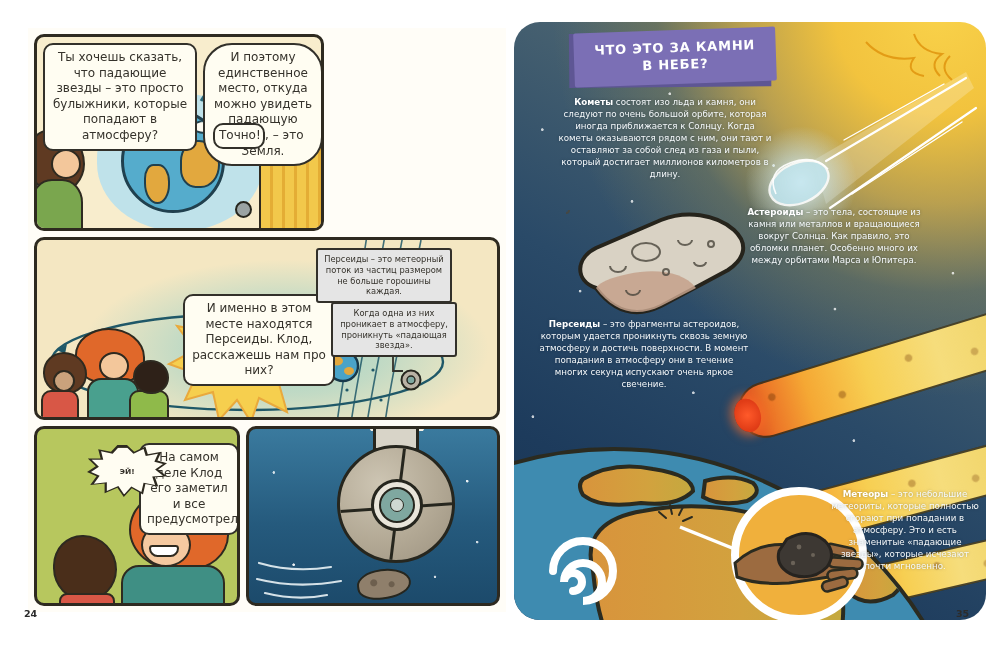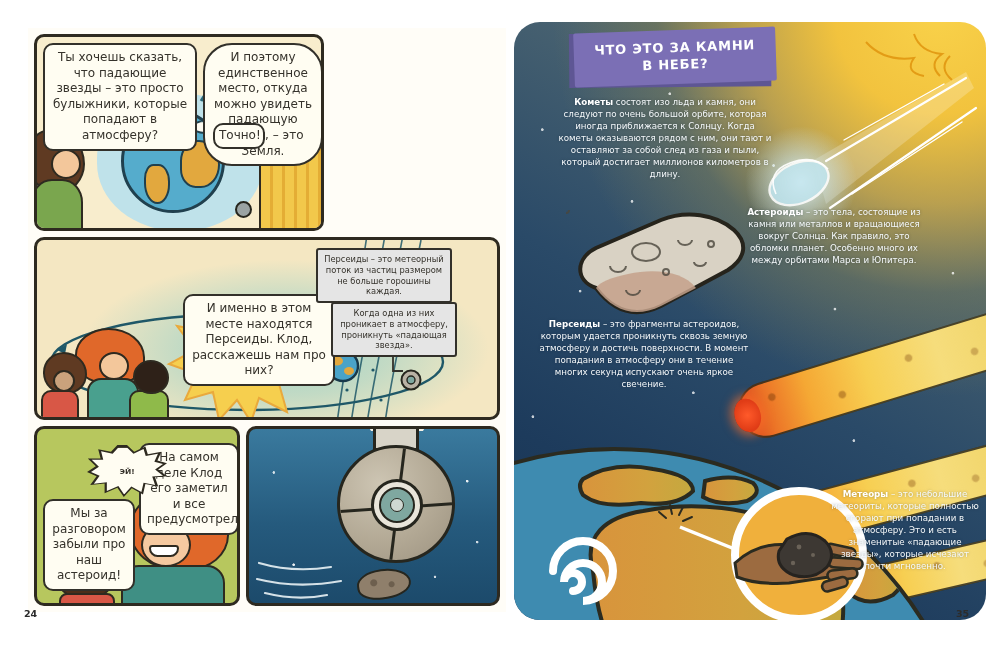--- a/index.html
+++ b/index.html
@@ -252,23 +252,20 @@
       <div class="abs" style="left:112px; top:116px; width:30px; height:12px; background:#fff; border:2px solid #2e2a20; border-radius:4px 4px 10px 10px; z-index:7;"></div>
       <div class="bodyblob" style="left:84px; top:136px; width:104px; height:48px; background:#3f8f84; border-radius:18px 18px 0 0; z-index:5;"></div>
       <div class="hairblob" style="left:16px; top:106px; width:64px; height:66px; background:#4a2e1a; border-radius:48% 55% 50% 52%; z-index:4;"></div>
       <div class="bodyblob" style="left:22px; top:164px; width:56px; height:20px; background:#d85746; border-radius:8px 8px 0 0; z-index:4;"></div>
       <div class="burst" style="left:50px; top:16px; width:80px; height:52px;">
         <div class="bo"></div>
         <div class="bi">
             <span>ЭЙ!</span>
           </div>
       </div>
-      <div class="bubble" style="left:6px; top:70px; width:92px;">
-        <span>Мы за разговором забыли про наш астероид!</span>
-      </div>
       <div class="bubble" style="left:102px; top:14px; width:100px;">
         <span>На самом деле Клод его заметил и все предусмотрел.</span>
       </div>
       <div class="tail" style="left:150px; top:60px; transform:rotate(-10deg) scaleX(-1);"></div>
     </div>
 
     <div id="panel-thanks" class="panel">
       <div id="probe-flare" class="abs"></div>
       <div id="probe-neck" class="abs"></div>
       <div id="probe-sphere" class="abs">

